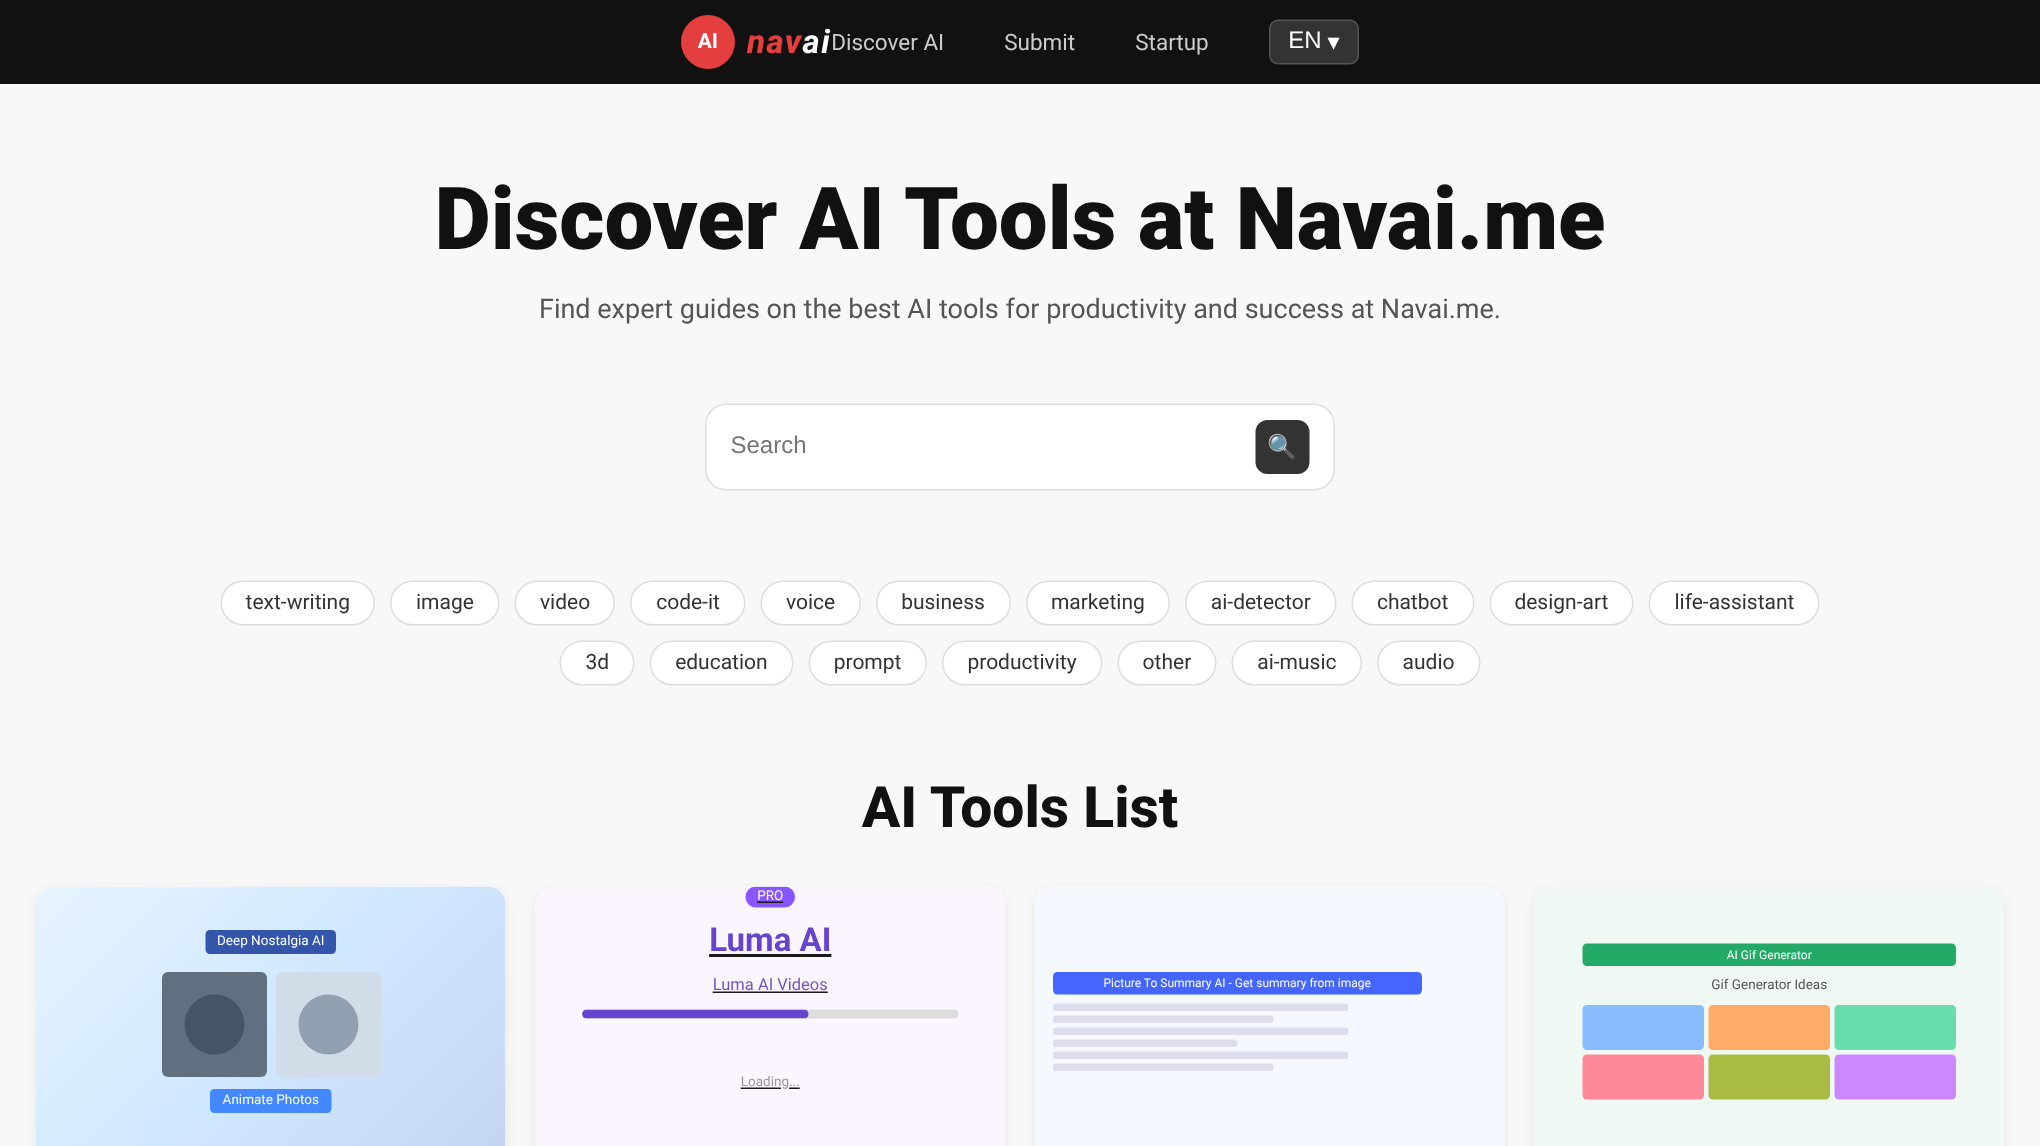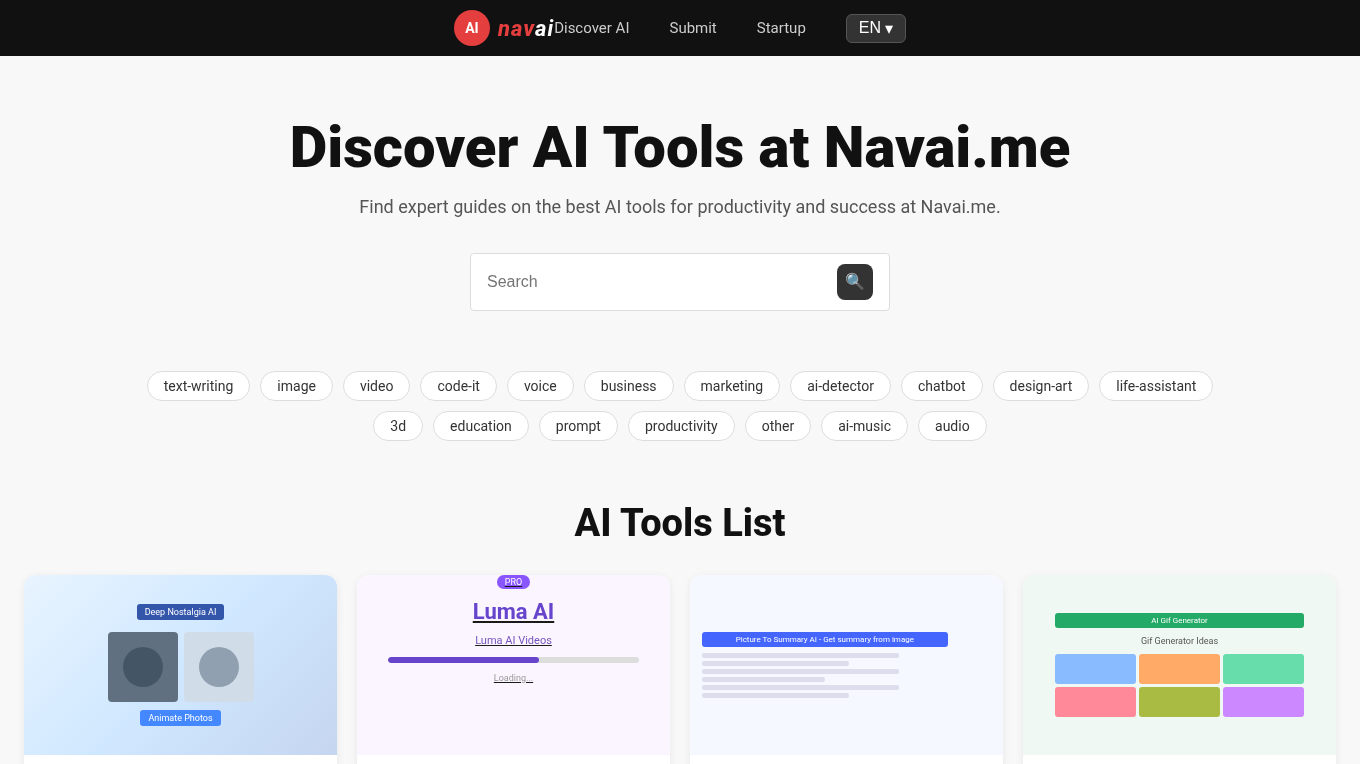--- a/index.html
+++ b/index.html
@@ -80,35 +80,35 @@
     .hero h1 {
       font-size: 58px;
       font-weight: 900;
       color: #111;
       line-height: 1.1;
       margin-bottom: 16px;
     }
     .hero p {
       font-size: 18px;
       color: #555;
-      margin-bottom: 36px;
+      margin-bottom: 52px;
     }
 
     
     .search-container {
       display: flex;
       justify-content: center;
       margin-bottom: 30px;
     }
     .search-box {
       display: flex;
       align-items: center;
       background: white;
       border: 1.5px solid #ddd;
-      border-radius: 4px;
+      border-radius: 14px;
       width: 420px;
       padding: 10px 16px;
       gap: 8px;
     }
     .search-box input {
       border: none;
       outline: none;
       font-size: 16px;
       color: #888;
       flex: 1;
@@ -404,21 +404,21 @@
   </div>
     <div class="card">
 
       <div class="card-thumbnail thumb-luma">
         <div class="luma-badge">PRO</div>
         <div class="luma-logo">Luma AI</div>
         <div style="font-size:11px; color:#7755bb;">Luma AI Videos</div>
         <div class="luma-bar">
           <div class="luma-bar-fill"></div>
         </div>
-        <div style="font-size:9px; color:#999;">Loading...</div>
+        <div style="font-size:9px; color:#999;margin-top:28px;">Loading...</div>
       </div>
     <div class="card-body">
       
       
     </div>
   </div>
     <div class="card">
 
       <div class="card-thumbnail thumb-p2s">
         <div class="p2s-title-bar">Picture To Summary AI - Get summary from image</div>

